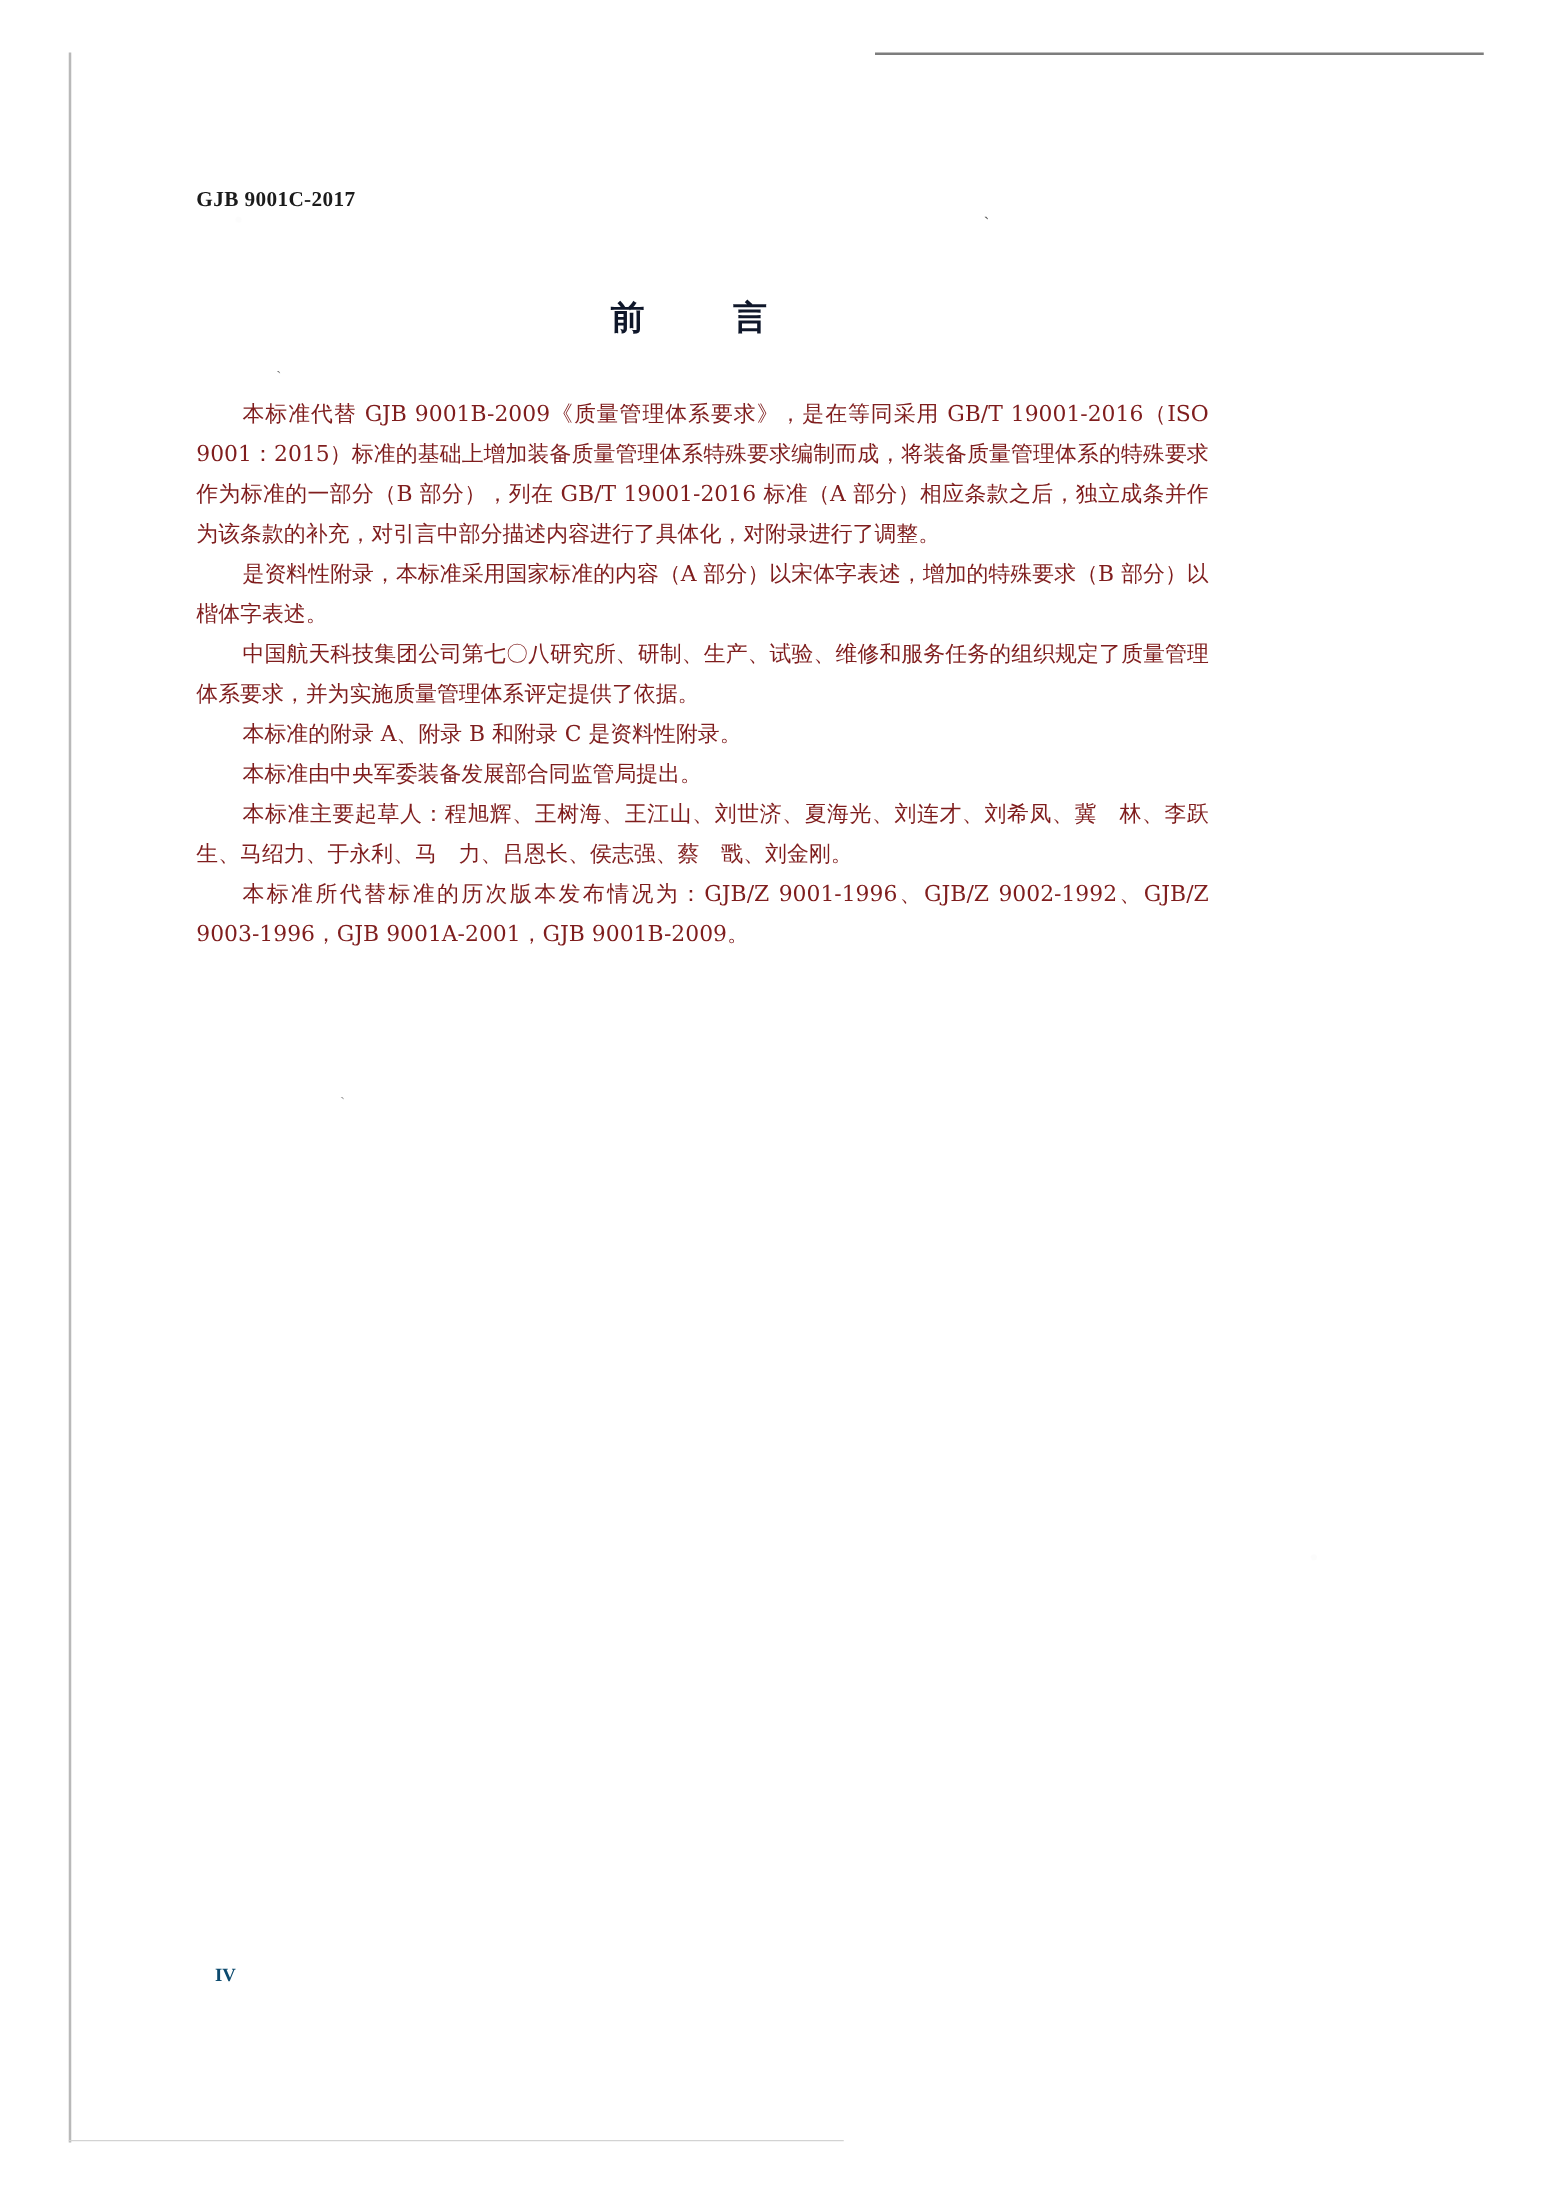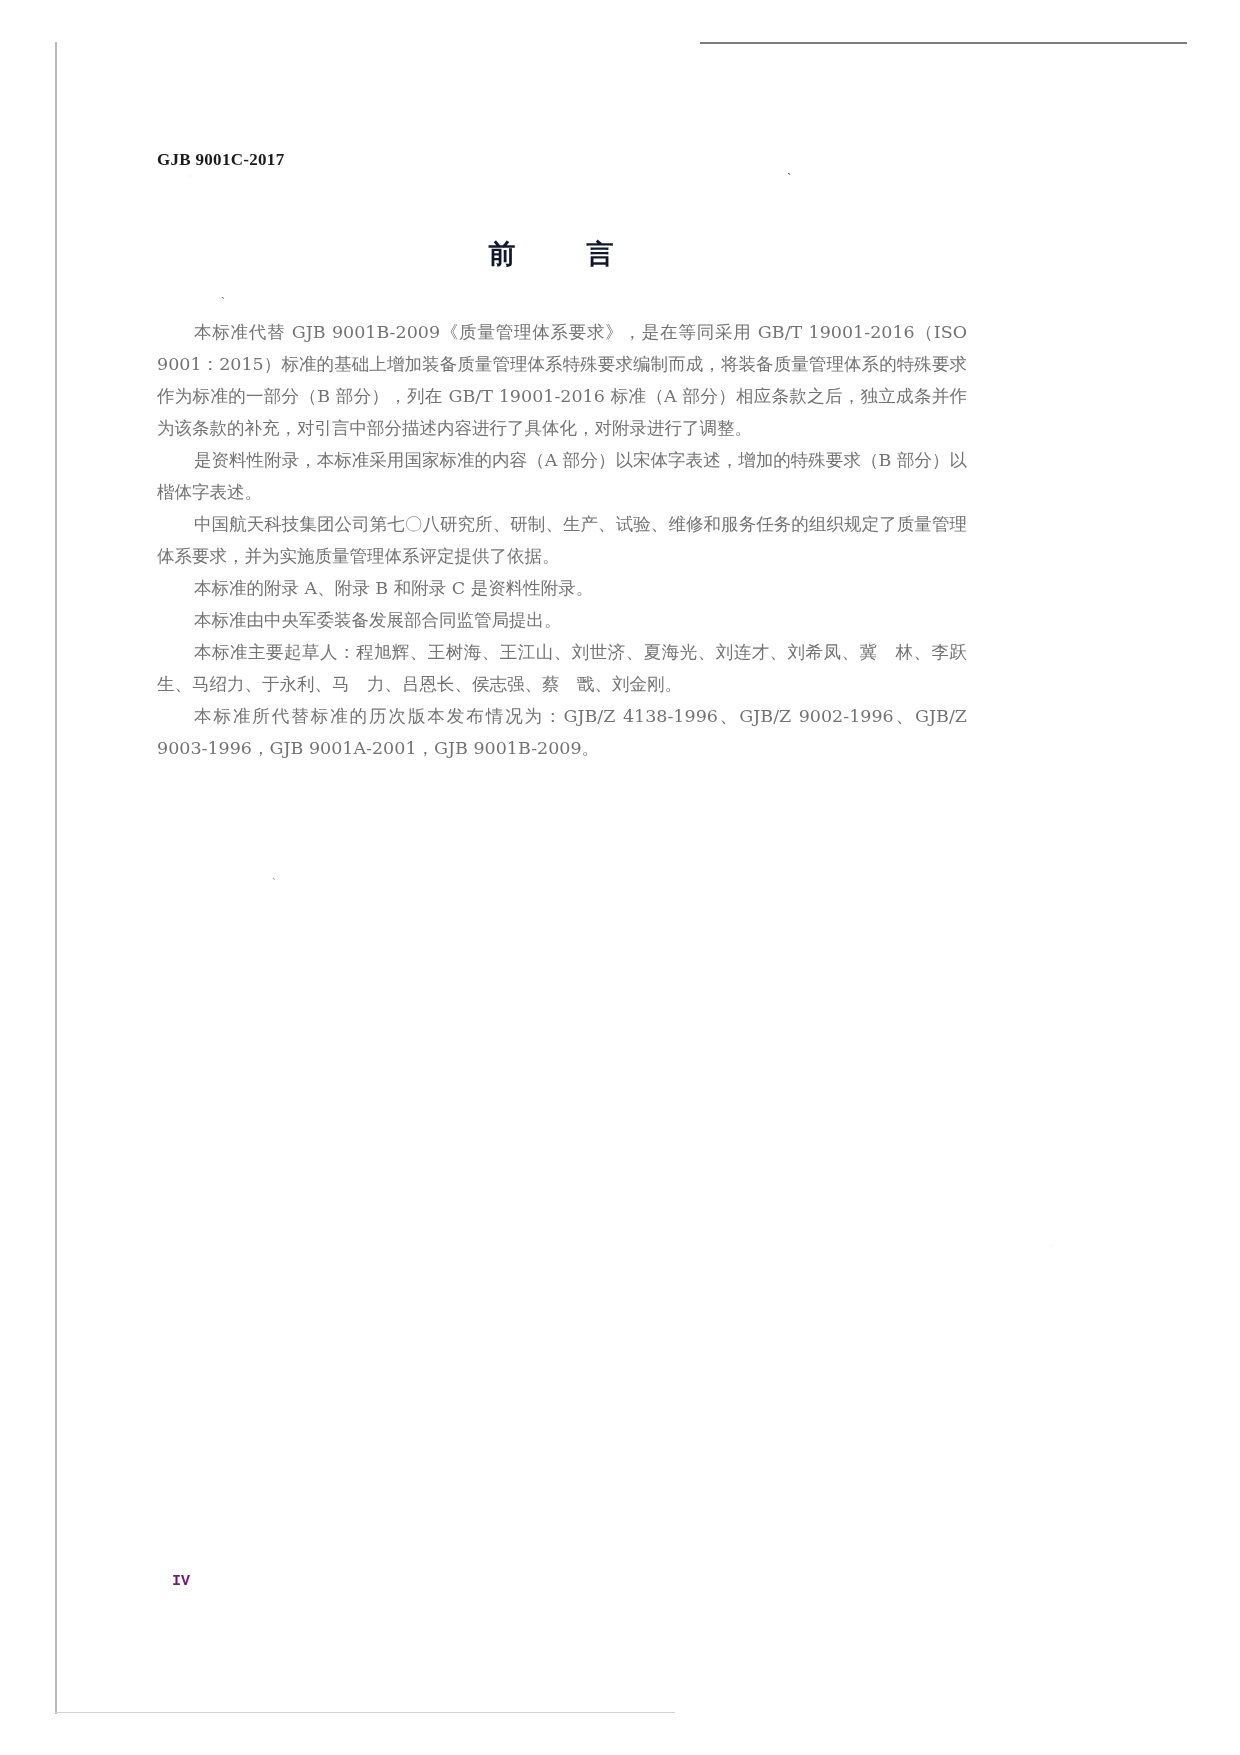--- a/index.html
+++ b/index.html
@@ -89,37 +89,37 @@
     font-size: 27px;
     font-weight: bold;
     letter-spacing: 22px;
     color: #0f172a;
     font-family: "DejaVu Serif", serif;
   }
   .body-text {
     margin-top: 44px;
     font-size: 17.5px;
     line-height: 32px;
-    color: #737373;
+    color: #7f1d1d;
     text-align: justify;
     font-family: "DejaVu Serif", serif;
   }
   .para {
     text-indent: 37px;
     margin: 0;
     padding: 0;
   }
   .page-number {
     position: absolute;
     left: 172px;
     top: 1573px;
     font-size: 15px;
     font-weight: bold;
-    font-family: Liberation Mono, monospace;
-    color: #701a75;
+    font-family: Liberation Serif, serif;
+    color: #0c4a6e;
   }
   
   .noise {
     position: absolute;
     inset: 0;
     pointer-events: none;
     background:
       radial-gradient(circle at 12% 8%, rgba(0,0,0,0.012) 0 2px, transparent 3px),
       radial-gradient(circle at 88% 72%, rgba(0,0,0,0.012) 0 2px, transparent 3px);
   }
@@ -144,18 +144,18 @@
 
   <div class="doc-title">前　言</div>
 
   <div class="body-text">
     <p class="para">本标准代替 GJB 9001B-2009《质量管理体系要求》，是在等同采用 GB/T 19001-2016（ISO 9001：2015）标准的基础上增加装备质量管理体系特殊要求编制而成，将装备质量管理体系的特殊要求作为标准的一部分（B 部分），列在 GB/T 19001-2016 标准（A 部分）相应条款之后，独立成条并作为该条款的补充，对引言中部分描述内容进行了具体化，对附录进行了调整。</p>
     <p class="para">是资料性附录，本标准采用国家标准的内容（A 部分）以宋体字表述，增加的特殊要求（B 部分）以楷体字表述。</p>
     <p class="para">中国航天科技集团公司第七〇八研究所、研制、生产、试验、维修和服务任务的组织规定了质量管理体系要求，并为实施质量管理体系评定提供了依据。</p>
     <p class="para">本标准的附录 A、附录 B 和附录 C 是资料性附录。</p>
     <p class="para">本标准由中央军委装备发展部合同监管局提出。</p>
     <p class="para">本标准主要起草人：程旭辉、王树海、王江山、刘世济、夏海光、刘连才、刘希凤、冀　林、李跃生、马绍力、于永利、马　力、吕恩长、侯志强、蔡　戬、刘金刚。</p>
-    <p class="para">本标准所代替标准的历次版本发布情况为：GJB/Z 4138-1996、GJB/Z 9002-1996、GJB/Z 9003-1996，GJB 9001A-2001，GJB 9001B-2009。</p>
+    <p class="para">本标准所代替标准的历次版本发布情况为：GJB/Z 9001-1996、GJB/Z 9002-1992、GJB/Z 9003-1996，GJB 9001A-2001，GJB 9001B-2009。</p>
   </div>
 
 </div>
 
 <div class="page-number">IV</div>
 
 </body></html>

